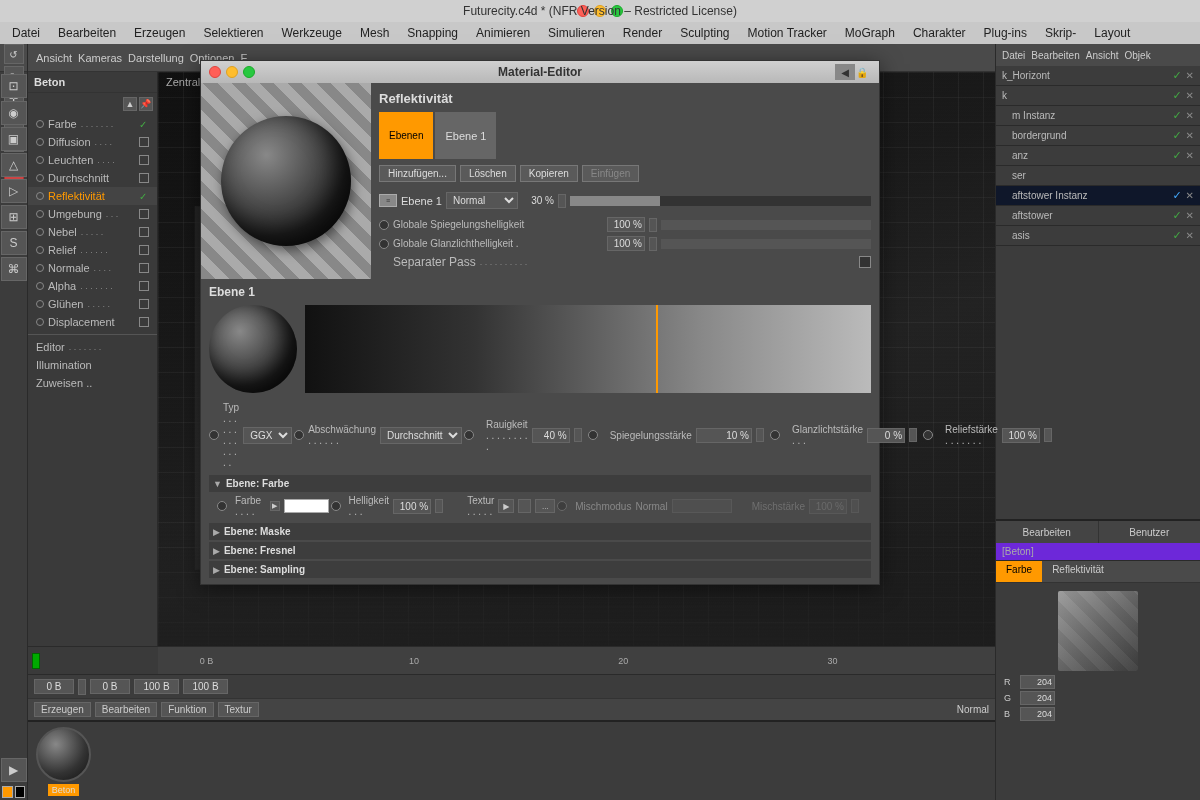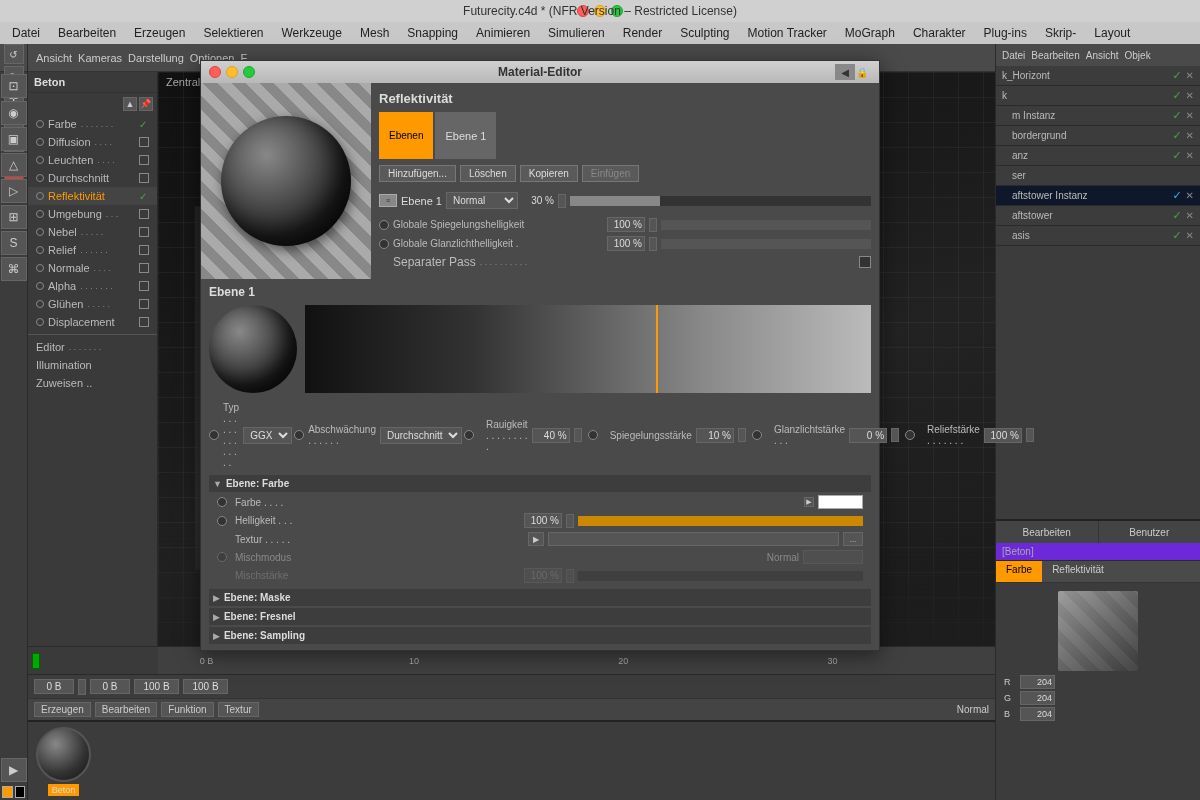--- a/index.html
+++ b/index.html
@@ -493,21 +493,21 @@
           <input type="text" style="width: 38px; background: rgb(85, 85, 85); border: 1px solid rgb(102, 102, 102); color: rgb(221, 221, 221); font-size: 10px; padding: 1px 2px; text-align: right;" value="40 %">
           <div style="width:8px;height:14px;background:#555;border:1px solid #666;cursor:pointer;"></div>
           <div style="flex:1;height:10px;background:#333;cursor:pointer;position:relative;">
             <div style="width:40%;height:100%;background:#c80;"></div>
           </div>
         </div>
 
         <div style="display:flex;align-items:center;gap:4px;padding:1px 0;">
           <div style="width:10px;height:10px;border-radius:50%;border:1px solid #888;background:#333;cursor:pointer;flex-shrink:0;"></div>
           <span style="font-size:10px;color:#bbb;flex:1;padding-left:8px;">Spiegelungsstärke</span>
-          <input type="text" style="width: 38px; background: rgb(85, 85, 85); border: 1px solid rgb(102, 102, 102); color: rgb(221, 221, 221); font-size: 10px; padding: 1px 2px; text-align: right;" value="10 %">
+          <input type="text" style="width: 56px; background: rgb(85, 85, 85); border: 1px solid rgb(102, 102, 102); color: rgb(221, 221, 221); font-size: 10px; padding: 1px 2px; text-align: right;" value="10 %">
           <div style="width:8px;height:14px;background:#555;border:1px solid #666;cursor:pointer;"></div>
           <div style="flex:1;height:10px;background:#333;cursor:pointer;position:relative;">
             <div style="width:10%;height:100%;background:#c80;"></div>
           </div>
         </div>
 
         <div style="display:flex;align-items:center;gap:4px;padding:1px 0;">
           <div style="width:10px;height:10px;border-radius:50%;border:1px solid #888;background:#333;cursor:pointer;flex-shrink:0;"></div>
           <span style="font-size:10px;color:#bbb;flex:1;padding-left:8px;">Glanzlichtstärke . . .</span>
           <input type="text" style="width: 38px; background: rgb(85, 85, 85); border: 1px solid rgb(102, 102, 102); color: rgb(221, 221, 221); font-size: 10px; padding: 1px 2px; text-align: right;" value="0 %">
@@ -526,21 +526,21 @@
             <div style="width:100%;height:100%;background:#c80;"></div>
           </div>
         </div>
       </div>
 
       <div style="margin-top:6px;">
         <div style="display:flex;align-items:center;gap:4px;padding:2px 0;cursor:pointer;background:#3d3d3d;padding:3px 4px;">
           <span style="font-size:9px;color:#aaa;">▼</span>
           <span style="font-size:10px;color:#ddd;font-weight:bold;">Ebene: Farbe</span>
         </div>
-        <div style="padding:2px 8px;display:flex;flex-direction:column;gap:2px;">
+        <div style="padding:2px 8px;display:flex;flex-direction:row;gap:2px;">
 
           <div style="display:flex;align-items:center;gap:4px;padding:1px 0;">
             <div style="width:10px;height:10px;border-radius:50%;border:1px solid #888;background:#333;cursor:pointer;flex-shrink:0;"></div>
             <span style="font-size:10px;color:#bbb;flex:1;padding-left:4px;">Farbe . . . .</span>
             <div style="width:10px;height:10px;background:#555;border:1px solid #666;cursor:pointer;display:flex;align-items:center;justify-content:center;font-size:7px;color:#ccc;">▶</div>
             <div style="width:45px;height:14px;background:#ffffff;border:1px solid #aaa;cursor:pointer;"></div>
           </div>
 
           <div style="display:flex;align-items:center;gap:4px;padding:1px 0;">
             <div style="width:10px;height:10px;border-radius:50%;border:1px solid #888;background:#333;cursor:pointer;flex-shrink:0;"></div>

